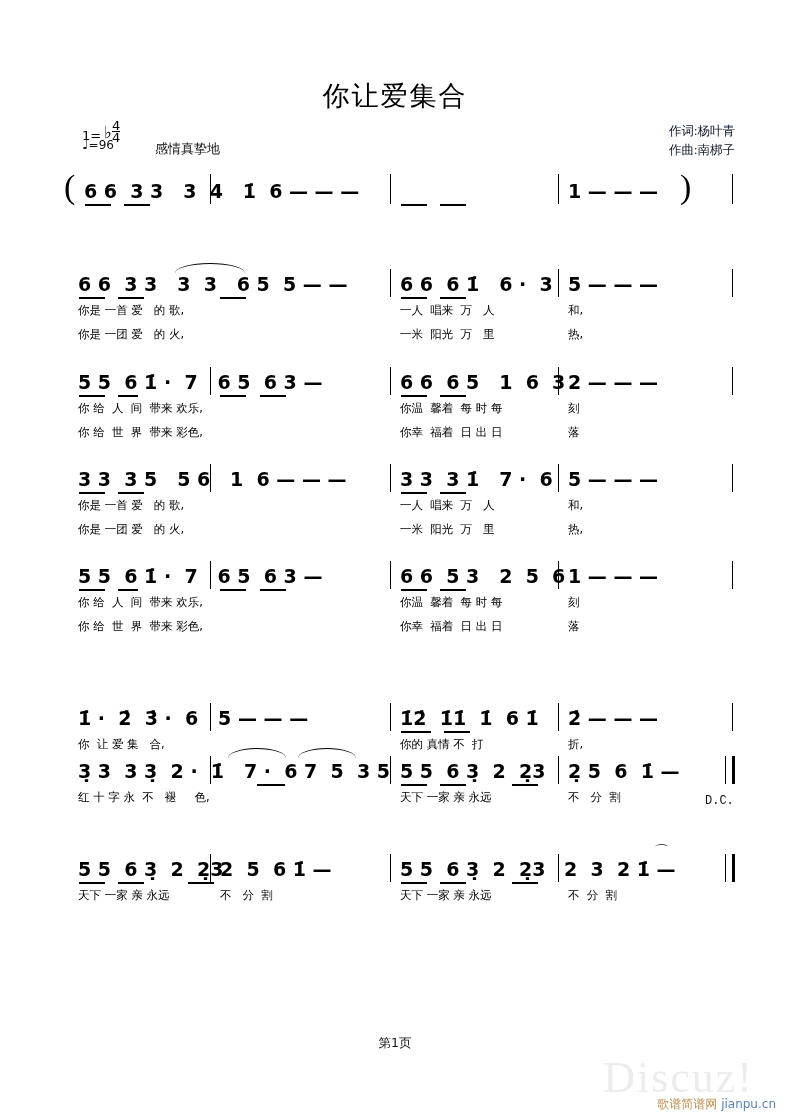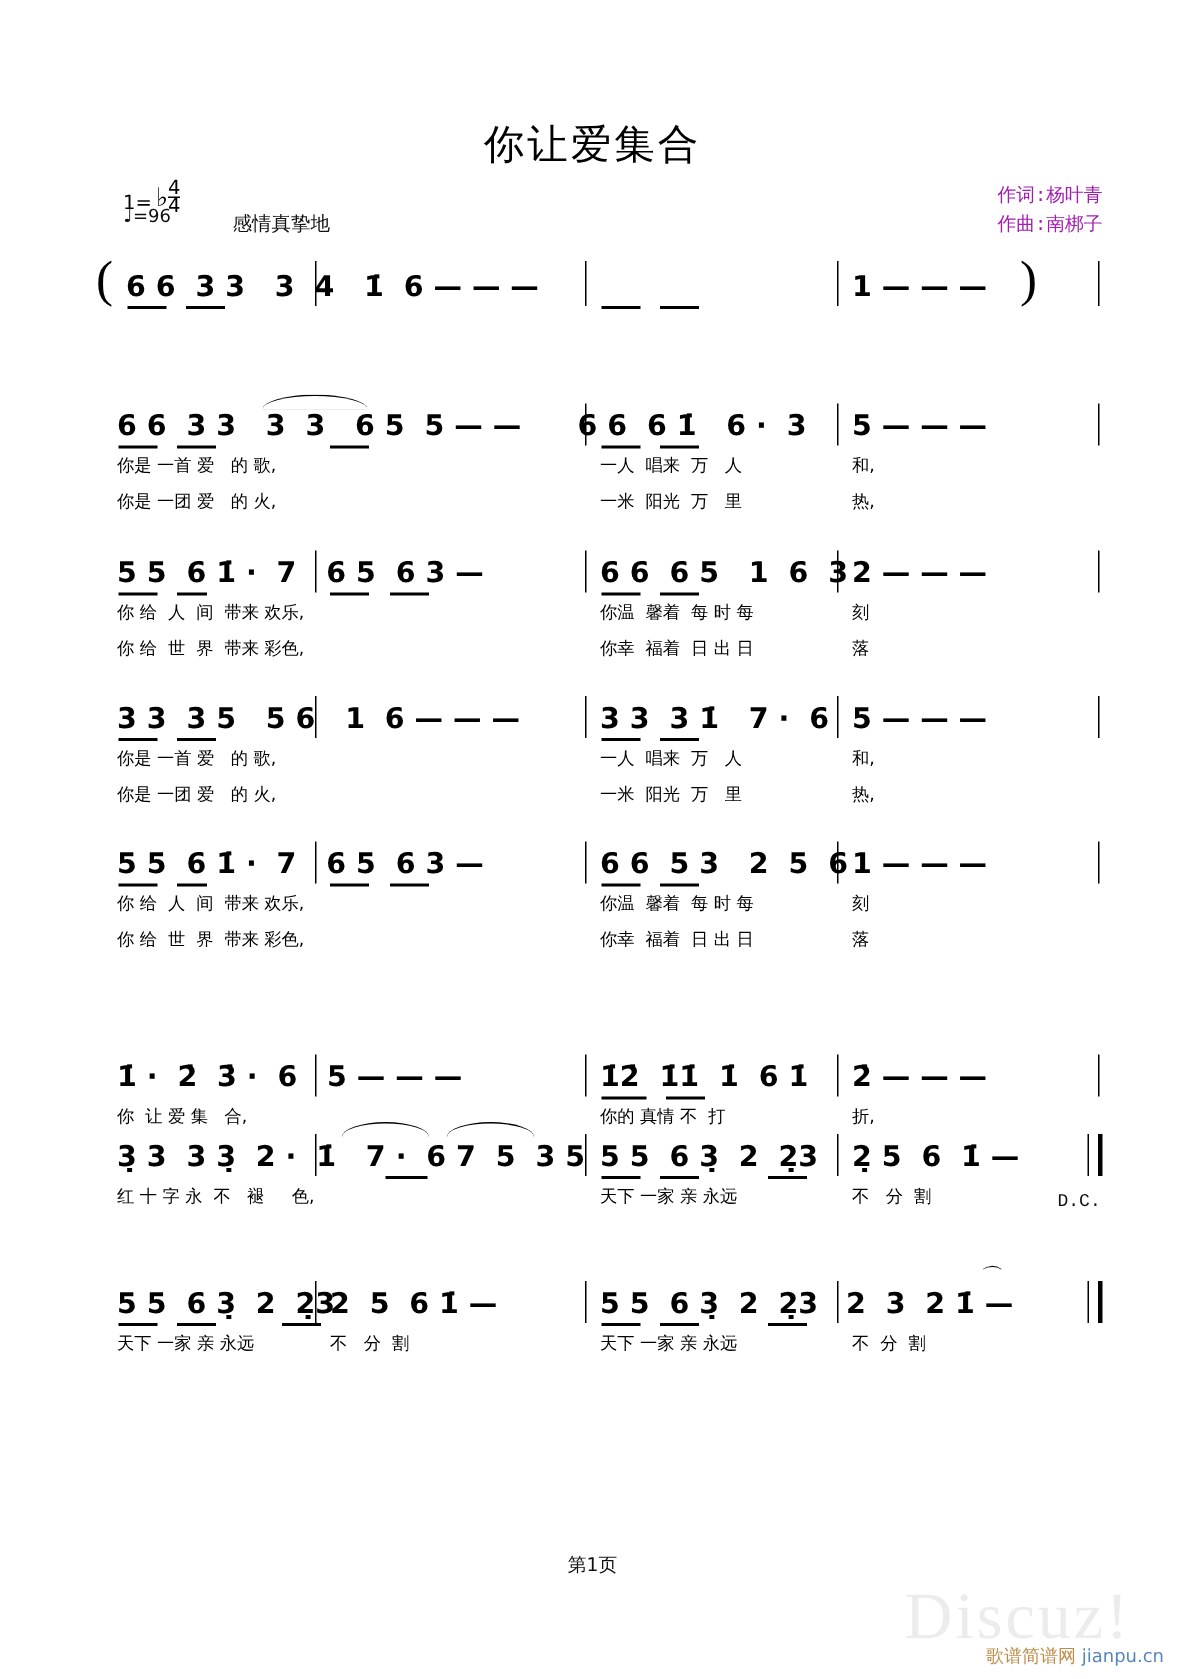--- a/index.html
+++ b/index.html
@@ -31,23 +31,23 @@
     letter-spacing: 2px;
     color: #000;
   }
   
   .credits {
     position: absolute;
     right: 55px;
     top: 122px;
     text-align: left;
     font-size: 12.5px;
-    font-family: Liberation Mono, monospace;
+    font-family: Liberation Serif, serif;
     line-height: 19px;
-    color: #a21caf;
+    color: #0f172a;
   }
   
   .keyblock {
     position: absolute;
     left: 82px;
     top: 124px;
     font-family: "DejaVu Sans", sans-serif;
     font-size: 13px;
     color: #000;
   }
@@ -200,21 +200,21 @@
 
   <div class="system" style="top:265px; height:80px;">
     <span class="notes" style="left:18px; top:8px;">6 6  3 3   3  3   6 5  5 — —</span>
     <span class="beam" style="left:19px; top:32px; width:26px;"></span>
     <span class="beam" style="left:58px; top:32px; width:26px;"></span>
     <span class="beam" style="left:160px; top:32px; width:26px;"></span>
     <span class="slur" style="left:115px; top:-2px; width:70px;"></span>
     <span class="lyric" style="left:18px; top:38px;">你是 一首 爱   的 歌,</span>
     <span class="lyric" style="left:18px; top:62px;">你是 一团 爱   的 火,</span>
     <span class="barline" style="left:330px; top:4px; height:28px;"></span>
-    <span class="notes" style="left:325px; top:8px;">6 6  6 1̇   6 ·  3</span>
+    <span class="notes" style="left:340px; top:8px;">6 6  6 1̇   6 ·  3</span>
     <span class="beam" style="left:341px; top:32px; width:26px;"></span>
     <span class="beam" style="left:380px; top:32px; width:26px;"></span>
     <span class="lyric" style="left:340px; top:38px;">一人  唱来  万   人</span>
     <span class="lyric" style="left:340px; top:62px;">一米  阳光  万   里</span>
     <span class="barline" style="left:498px; top:4px; height:28px;"></span>
     <span class="notes" style="left:508px; top:8px;">5 — — —</span>
     <span class="lyric" style="left:508px; top:38px;">和,</span>
     <span class="lyric" style="left:508px; top:62px;">热,</span>
     <span class="barline" style="left:672px; top:4px; height:28px;"></span>
   </div>

